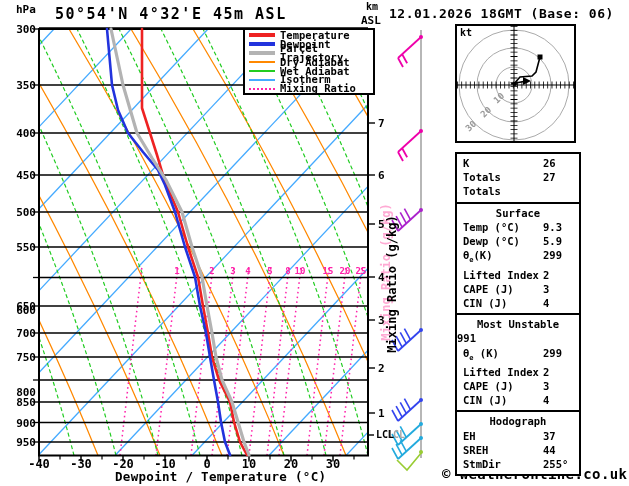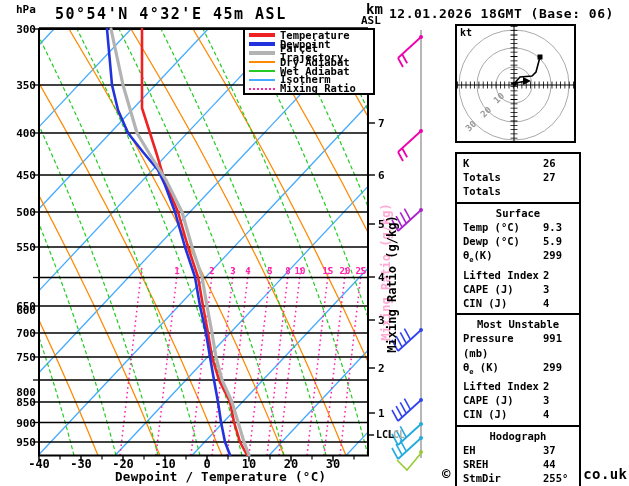--- a/index.html
+++ b/index.html
@@ -233,21 +233,21 @@
         <rect x="537.5" y="54.5" width="5" height="5" fill="#000"></rect>
         <circle cx="515" cy="84" r="2" fill="#000"></circle>
         <line x1="511" y1="84" x2="526" y2="81" stroke="#000" stroke-width="1.6"></line>
         <polygon points="531,81 523,77 523,85" fill="#000"></polygon>
       </g>
       <rect x="456" y="25" width="119" height="117" fill="none" stroke="#000" stroke-width="2"></rect>
     </svg>
 
   <span class="txt" style="left:16px;top:3px;font-size:11px;">hPa</span>
   <span class="txt" style="left:55px;top:5px;font-size:15px;letter-spacing:1.5px;">50°54'N 4°32'E 45m ASL</span>
-  <span class="txt" style="left:366px;top:1px;font-size:14px;">km</span>
+  <span class="txt" style="left:366px;top:1px;font-size:10px;">km</span>
   <span class="txt" style="left:361px;top:14px;font-size:11px;">ASL</span>
   <span class="txt" style="left:389px;top:6px;font-size:13px;letter-spacing:0.5px;">12.01.2026 18GMT (Base: 06)</span>
 
   <span class="txt vert" style="left:386px;top:272px;font-size:12px;color:#ffaad4;z-index:2;">Mixing Ratio (g/kg)</span>
   <span class="txt vert" style="left:392px;top:284px;font-size:12px;z-index:2;">Mixing Ratio (g/kg)</span>
 
   <span class="txt" style="left:387px;top:429px;font-size:10px;color:#aaa;">LCL</span>
   <span class="txt" style="left:376px;top:429px;font-size:10px;">LCL</span>
 
   <span class="txt" style="left:115px;top:469px;font-size:12.5px;letter-spacing:0.3px;">Dewpoint / Temperature (°C)</span>
@@ -319,21 +319,20 @@
           <span class="tval">3</span>
         </div>
         <div class="trow">
           <span class="tlab">CIN (J)</span>
           <span class="tval">4</span>
         </div>
       </div>
       <div class="tsec">
         <div class="thead">Most Unstable</div>
         <div class="trow">
-          <span class="tlab">Pressure (mb)</span>
           <span class="tval">991</span>
         </div>
         <div class="trow">
           <span class="tlab">θ<sub>e</sub> (K)</span>
           <span class="tval">299</span>
         </div>
         <div class="trow">
           <span class="tlab">Lifted Index</span>
           <span class="tval">2</span>
         </div>

